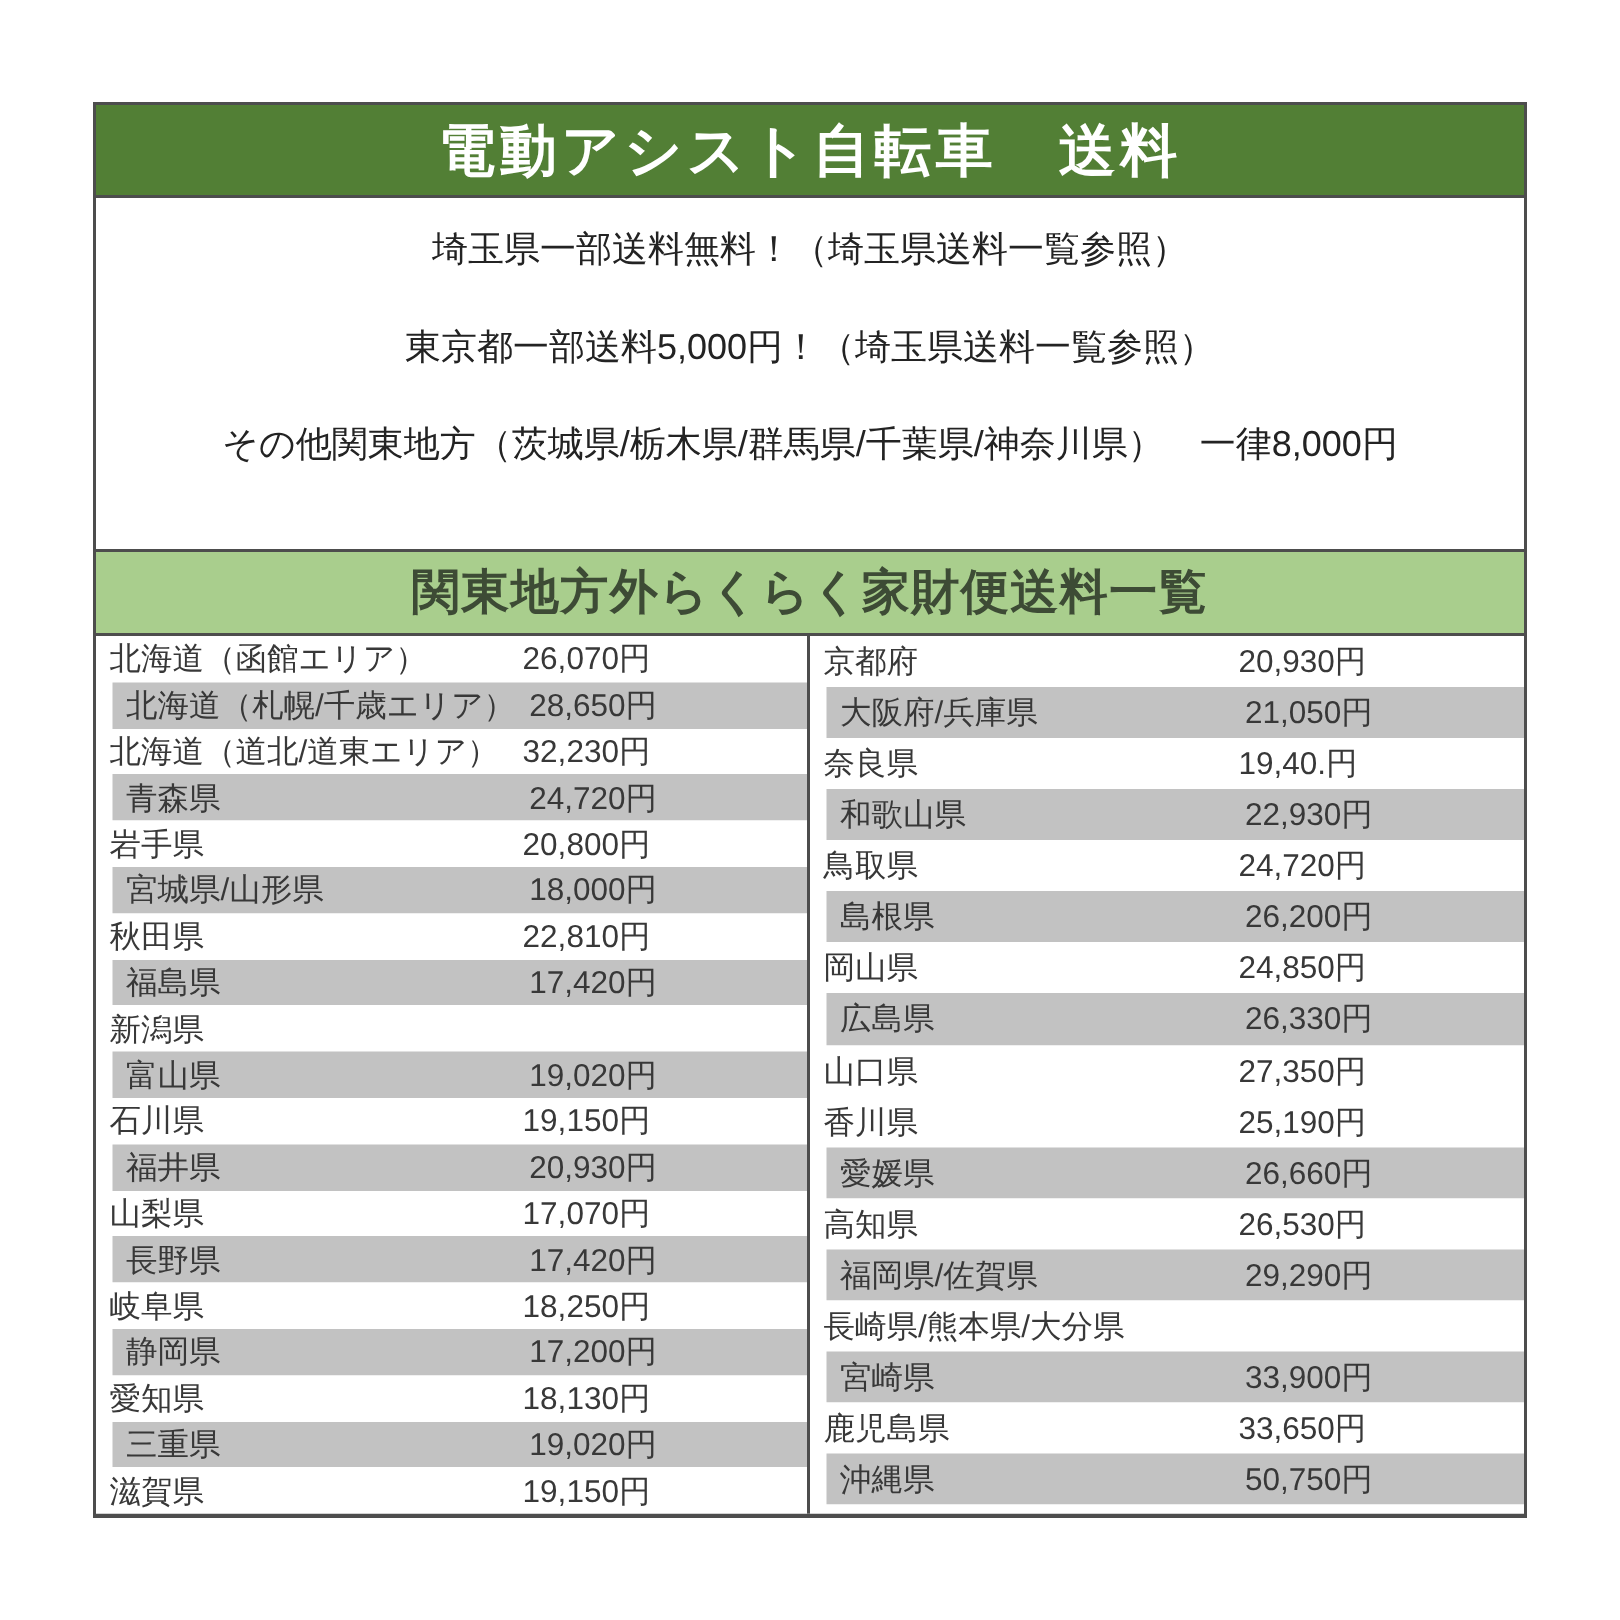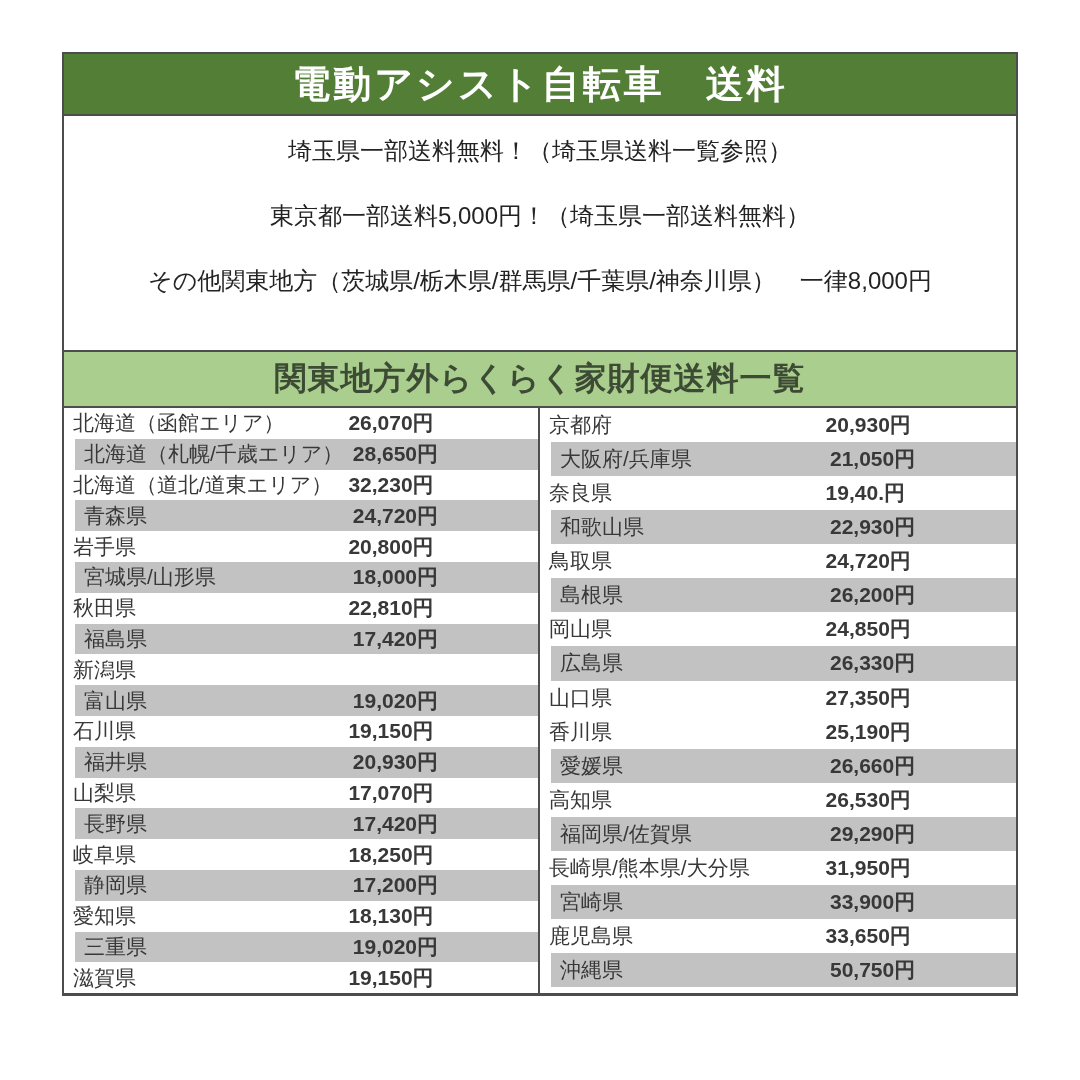--- a/index.html
+++ b/index.html
@@ -8,21 +8,21 @@
     position: relative;
     width: 1080px;
     height: 1080px;
     background: #ffffff;
     font-family: "Liberation Sans", sans-serif;
     overflow: hidden;
   }
   .frame {
     position: absolute;
     left: 62px;
-    top: 52px;
+    top: 68px;
     width: 956px;
     height: 944px;
     border: 2px solid #4d4d4d;
     border-bottom-width: 3px;
     display: flex;
     flex-direction: column;
     background: #ffffff;
   }
   .header-bar {
     height: 62px;
@@ -87,35 +87,35 @@
   .half.left { border-right: 2px solid #4d4d4d; }
   .trow {
     flex: 1 1 auto;
     display: flex;
     align-items: center;
     background: #ffffff;
   }
   .trow.stripe { background: #c2c2c2; margin-left: 11px; }
   .cell { white-space: nowrap; overflow: hidden; }
   .cell.region { width: 60%; padding-left: 9px; }
-  .cell.price { flex: 1; font-weight: bold; }
+  .cell.price { flex: 1; }
 </style>
 </head>
 <body>
 
 <div class="sheet">
   <div class="frame">
 
     <div class="header-bar">
       <span class="title">電動アシスト自転車　送料</span>
     </div>
 
     <div class="notices">
       <div class="notice">埼玉県一部送料無料！（埼玉県送料一覧参照）</div>
-      <div class="notice">東京都一部送料5,000円！（埼玉県一部送料無料）</div>
+      <div class="notice">東京都一部送料5,000円！（埼玉県送料一覧参照）</div>
       <div class="notice">その他関東地方（茨城県/栃木県/群馬県/千葉県/神奈川県）　一律8,000円</div>
     </div>
 
     <div class="subheader-bar">
       <span class="subtitle">関東地方外らくらく家財便送料一覧</span>
     </div>
 
     <div class="fee-table">
       <div class="half left" id="left-col">
           <div class="trow">
@@ -242,21 +242,20 @@
           <div class="trow">
             <div class="cell region">高知県</div>
             <div class="cell price">26,530円</div>
           </div>
           <div class="trow stripe">
             <div class="cell region">福岡県/佐賀県</div>
             <div class="cell price">29,290円</div>
           </div>
           <div class="trow">
             <div class="cell region">長崎県/熊本県/大分県</div>
-            <div class="cell price">31,950円</div>
           </div>
           <div class="trow stripe">
             <div class="cell region">宮崎県</div>
             <div class="cell price">33,900円</div>
           </div>
           <div class="trow">
             <div class="cell region">鹿児島県</div>
             <div class="cell price">33,650円</div>
           </div>
           <div class="trow stripe">

